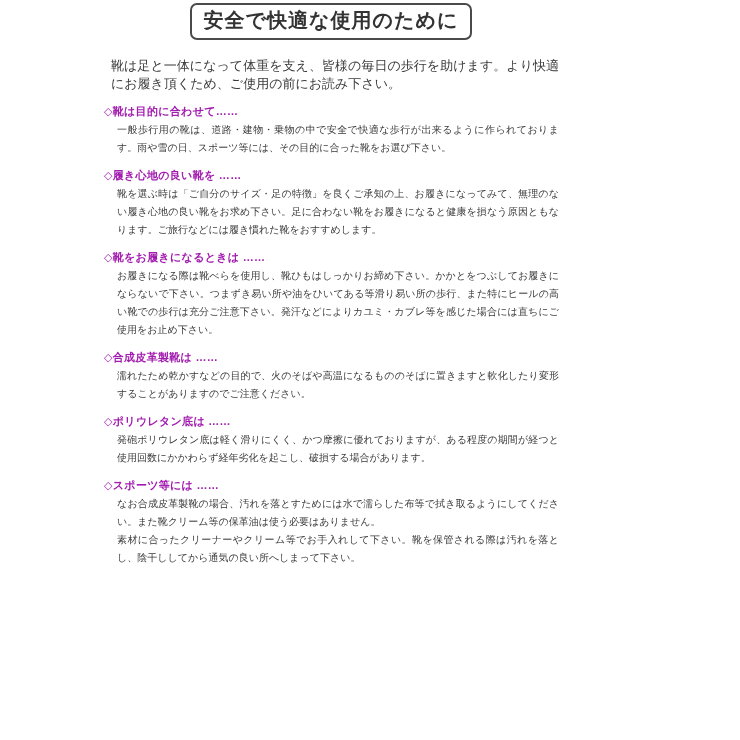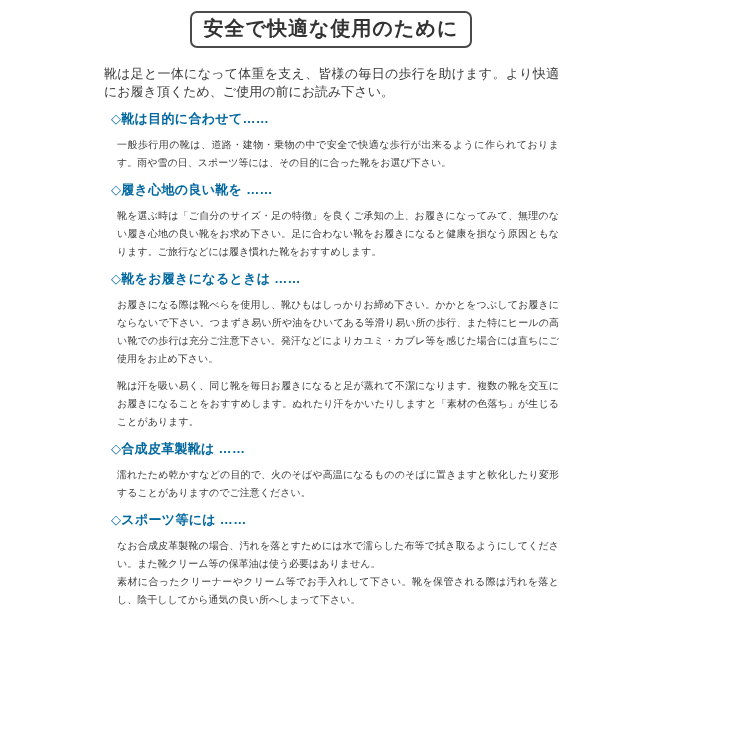--- a/index.html
+++ b/index.html
@@ -6,55 +6,55 @@
     margin: 0;
     padding: 0;
     background: #ffffff;
     font-family: "Liberation Sans", "DejaVu Sans", sans-serif;
     color: #3a3a3a;
   }
   .page {
     width: 662px;
     height: 740px;
     box-sizing: border-box;
-    padding-top: 11px;
+    padding-top: 3px;
     overflow: hidden;
     background: #ffffff;
   }
   .title-box {
     width: fit-content;
     margin: 0 auto;
     border: 2px solid #4a4a4a;
     border-radius: 7px;
     padding: 2px 12px 4px 12px;
     font-size: 20px;
     font-weight: bold;
     letter-spacing: 1px;
     color: #333333;
   }
   .content {
     width: 456px;
     margin: 17px auto 0 auto;
   }
   .intro {
-    margin: 0 0 0 1px;
+    margin: 0 0 0 8px;
     font-size: 13px;
     line-height: 18px;
     text-align: justify;
   }
   .doc-section {
     margin-top: 9px;
   }
   .sec-heading {
-    margin: 8px;
-    font-size: 13px;
+    margin: 1px;
+    font-size: 11px;
     font-weight: bold;
     line-height: 18px;
     letter-spacing: 0.3px;
-    color: #0369a1;
+    color: #a21caf;
   }
   .sec-body {
     margin: 0 0 0 14px;
     font-size: 10px;
     line-height: 18px;
     text-align: justify;
   }
 </style>
 </head>
 <body>
@@ -78,28 +78,31 @@
       <h2 class="sec-heading">◇履き心地の良い靴を ……</h2>
       <p class="sec-body">靴を選ぶ時は「ご自分のサイズ・足の特徴」を良くご承知の上、お履きになってみて、無理のない履き心地の良い靴をお求め下さい。足に合わない靴をお履きになると健康を損なう原因ともなります。ご旅行などには履き慣れた靴をおすすめします。</p>
     </div>
 
     <div class="doc-section">
       <h2 class="sec-heading">◇靴をお履きになるときは ……</h2>
       <p class="sec-body">お履きになる際は靴べらを使用し、靴ひもはしっかりお締め下さい。かかとをつぶしてお履きにならないで下さい。つまずき易い所や油をひいてある等滑り易い所の歩行、また特にヒールの高い靴での歩行は充分ご注意下さい。発汗などによりカユミ・カブレ等を感じた場合には直ちにご使用をお止め下さい。</p>
     </div>
 
     <div class="doc-section">
-      <p class="sec-body">靴は汗を吸い易く、同じ靴を毎日お履きになると足が蒸れて不潔になります。複数の靴を交互にお履きになることをおすすめします。ぬれたり汗をかいたりしますと「素材の色落ち」が生じることがあります。</p>
     </div>
 
     <div class="doc-section">
       <h2 class="sec-heading">◇合成皮革製靴は ……</h2>
       <p class="sec-body">濡れたため乾かすなどの目的で、火のそばや高温になるもののそばに置きますと軟化したり変形することがありますのでご注意ください。</p>
     </div>
 
+    <div class="doc-section">
+      <h2 class="sec-heading">◇ポリウレタン底は ……</h2>
+      <p class="sec-body">発砲ポリウレタン底は軽く滑りにくく、かつ摩擦に優れておりますが、ある程度の期間が経つと使用回数にかかわらず経年劣化を起こし、破損する場合があります。</p>
+    </div>
 
     <div class="doc-section">
       <h2 class="sec-heading">◇スポーツ等には ……</h2>
       <p class="sec-body">なお合成皮革製靴の場合、汚れを落とすためには水で濡らした布等で拭き取るようにしてください。また靴クリーム等の保革油は使う必要はありません。</p>
       <p class="sec-body">素材に合ったクリーナーやクリーム等でお手入れして下さい。靴を保管される際は汚れを落とし、陰干ししてから通気の良い所へしまって下さい。</p>
     </div>
 
   </div>
 
 </div>

